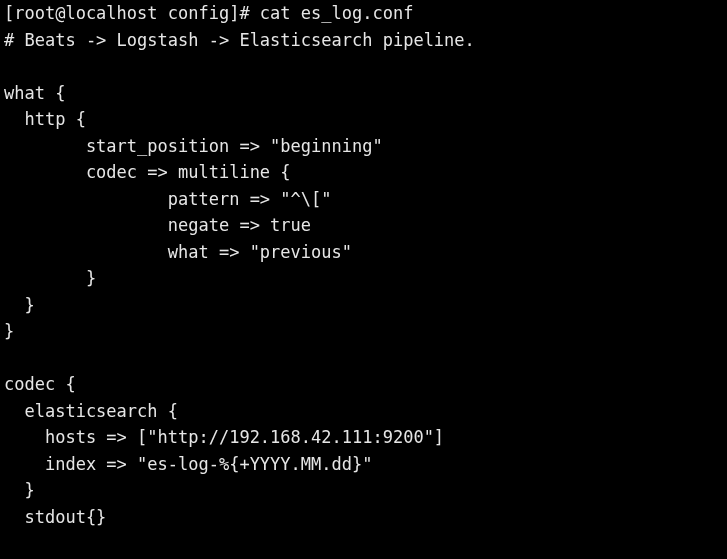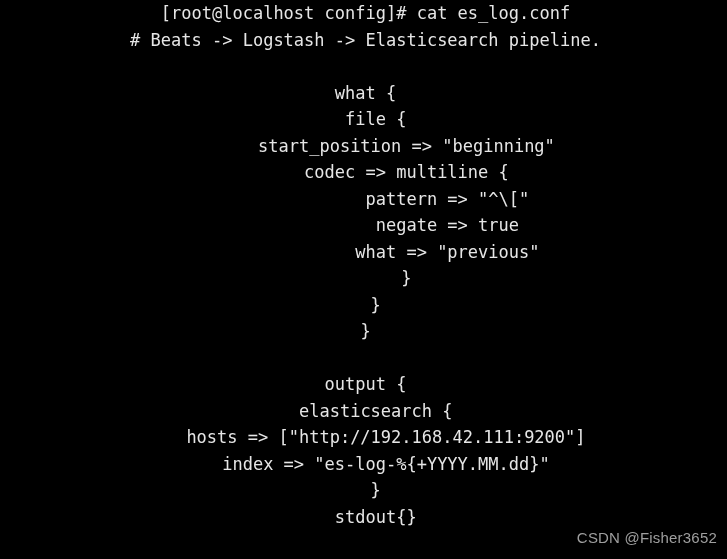--- a/index.html
+++ b/index.html
@@ -10,21 +10,20 @@
   #terminal {
     position: relative;
     width: 727px;
     height: 559px;
     background: #000000;
     overflow: hidden;
     font-family: "DejaVu Sans Mono", "Liberation Mono", monospace;
     font-size: 17px;
     line-height: 26.5px;
     color: #d8d8d8;
-    text-align: center;
     -webkit-font-smoothing: none;
   }
   #screen {
     position: absolute;
     left: 4px;
     top: 0px;
     width: 723px;
   }
   .line {
     white-space: pre;
@@ -50,33 +49,32 @@
 </head>
 <body>
 
 <div id="terminal">
   <div id="screen">
 
     <div class="line">[root@localhost config]# cat es_log.conf</div>
     <div class="line"># Beats -&gt; Logstash -&gt; Elasticsearch pipeline.</div>
     <div class="line blank"></div>
     <div class="line">what {</div>
-    <div class="line">  file {</div>
+    <div class="line">  http {</div>
     <div class="line">        start_position =&gt; "beginning"</div>
     <div class="line">        codec =&gt; multiline {</div>
     <div class="line">                pattern =&gt; "^\["</div>
     <div class="line">                negate =&gt; true</div>
     <div class="line">                what =&gt; "previous"</div>
     <div class="line">        }</div>
     <div class="line">  }</div>
     <div class="line">}</div>
     <div class="line blank"></div>
-    <div class="line">output {</div>
+    <div class="line">codec {</div>
     <div class="line">  elasticsearch {</div>
     <div class="line">    hosts =&gt; ["http://192.168.42.111:9200"]</div>
     <div class="line">    index =&gt; "es-log-%{+YYYY.MM.dd}"</div>
     <div class="line">  }</div>
     <div class="line">  stdout{}</div>
 
   </div>
 
-  <div id="watermark">CSDN @Fisher3652</div>
 </div>
 
 </body></html>

